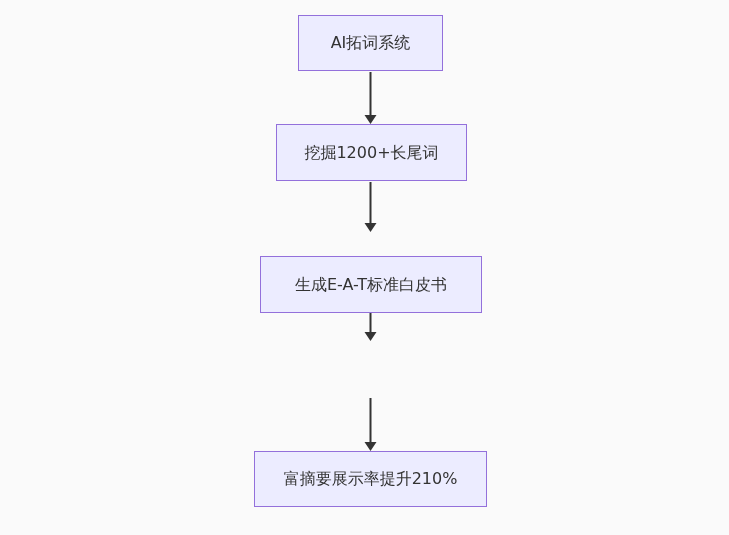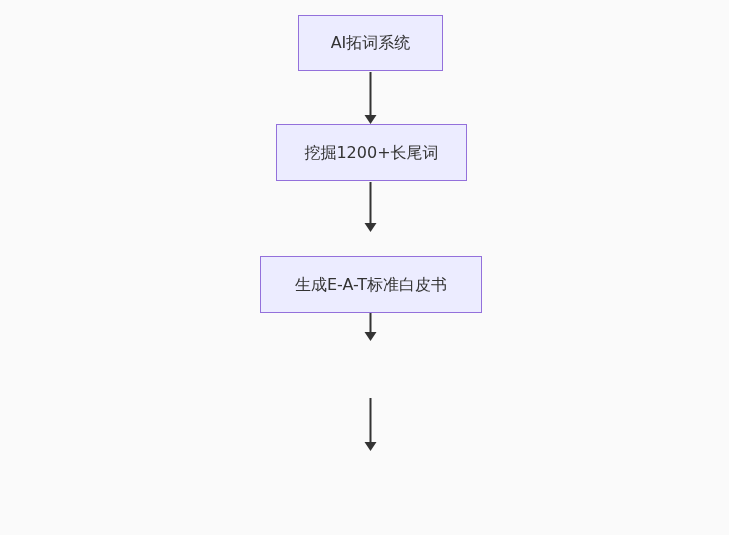--- a/index.html
+++ b/index.html
@@ -72,14 +72,17 @@
 
   <div class="node node-2">
     <span>挖掘1200+长尾词</span>
   </div>
 
   <div class="node node-3">
     <span>生成E-A-T标准白皮书</span>
   </div>
 
 
+  <div class="node node-5">
+    <span>富摘要展示率提升210%</span>
+  </div>
 
 </div>
 
 </body></html>

